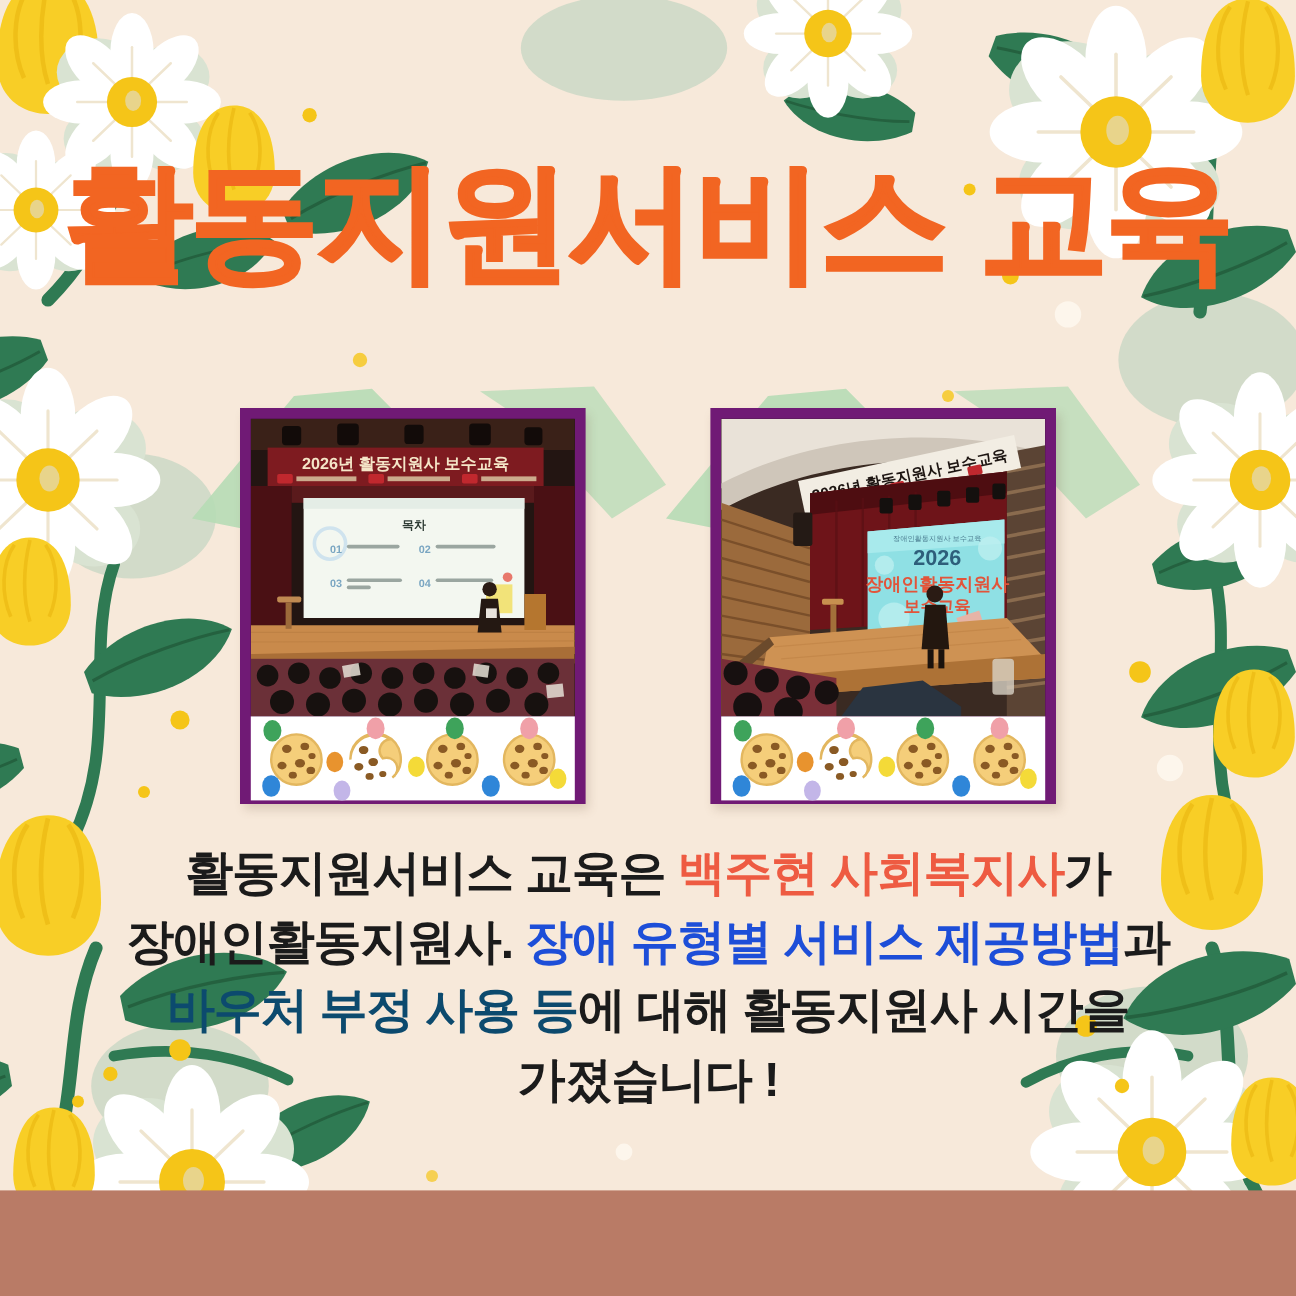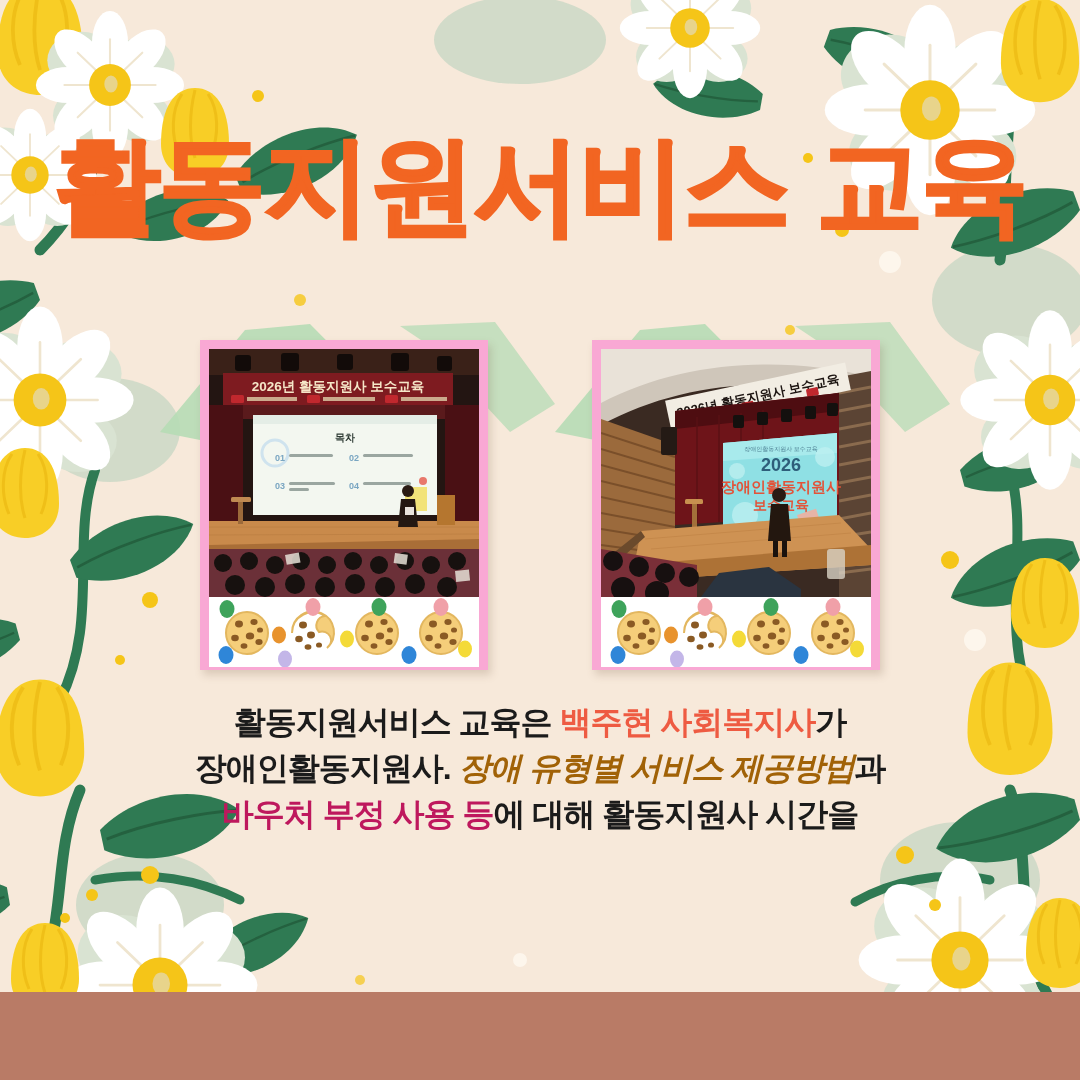--- a/index.html
+++ b/index.html
@@ -47,21 +47,21 @@
     top:312px; left:0; width:1080px; height:370px;
     z-index:5;
   }
   .green-swoosh{
     position:absolute;
     z-index:1;
     pointer-events:none;
   }
   .photo-card{
     position:absolute;
-    background:#f9a8d4;
+    background:#701a75;
     box-shadow:3px 5px 8px rgba(120,90,70,.22);
     padding:9px 27px 0 9px;
     z-index:3;
   }
   .photo-card.left{ left:200px; top:28px; width:288px; height:330px; }
   .photo-card.right{ left:592px; top:28px; width:288px; height:330px; }
   .photo{
     width:270px; height:248px;
     overflow:hidden;
     position:relative;
@@ -74,21 +74,21 @@
     position:relative;
   }
   
   .body-text{
     position:absolute;
     top:700px; left:60px; width:960px;
     text-align:center;
     z-index:6;
   }
   .body-text p{
-    font-size:32px;
+    font-size:40px;
     line-height:1.43;
     font-weight:bold;
     color:#1b1b1b;
     letter-spacing:-1px;
   }
   .hl{ color:#EE5B42; }
   
   .bottom-bar{
     position:absolute;
     left:0; bottom:0; width:1080px; height:88px;
@@ -570,19 +570,20 @@
             <ellipse cx="232" cy="10" rx="7.5" ry="9" fill="#F0A0A8"></ellipse>
             <ellipse cx="256" cy="52" rx="7" ry="8.5" fill="#F4DA38"></ellipse>
           </g>
         </svg>
       </div>
     </div>
   </div>
 
   <div class="body-text">
     <p><span>활동지원서비스 교육은 </span><span class="hl" style="color: rgb(238, 91, 66);">백주현 사회복지사</span><span>가</span></p>
-    <p><span>장애인활동지원사. </span><span class="hl" style="color: #a16207; font-style: italic;">장애 유형별 서비스 제공방법</span><span>과</span></p>
-    <p><span class="hl" style="color: #be185d;">바우처 부정 사용 등</span><span>에 대해 활동지원사 시간을</span></p>
+    <p><span>장애인활동지원사. </span><span class="hl" style="color: #1d4ed8;">장애 유형별 서비스 제공방법</span><span>과</span></p>
+    <p><span class="hl" style="color: #0c4a6e;">바우처 부정 사용 등</span><span>에 대해 활동지원사 시간을</span></p>
+    <p><span>가졌습니다 !</span></p>
   </div>
 
   <div class="bottom-bar" style="background: rgb(185, 123, 102);"></div>
 
 </div>
 
 </body></html>

